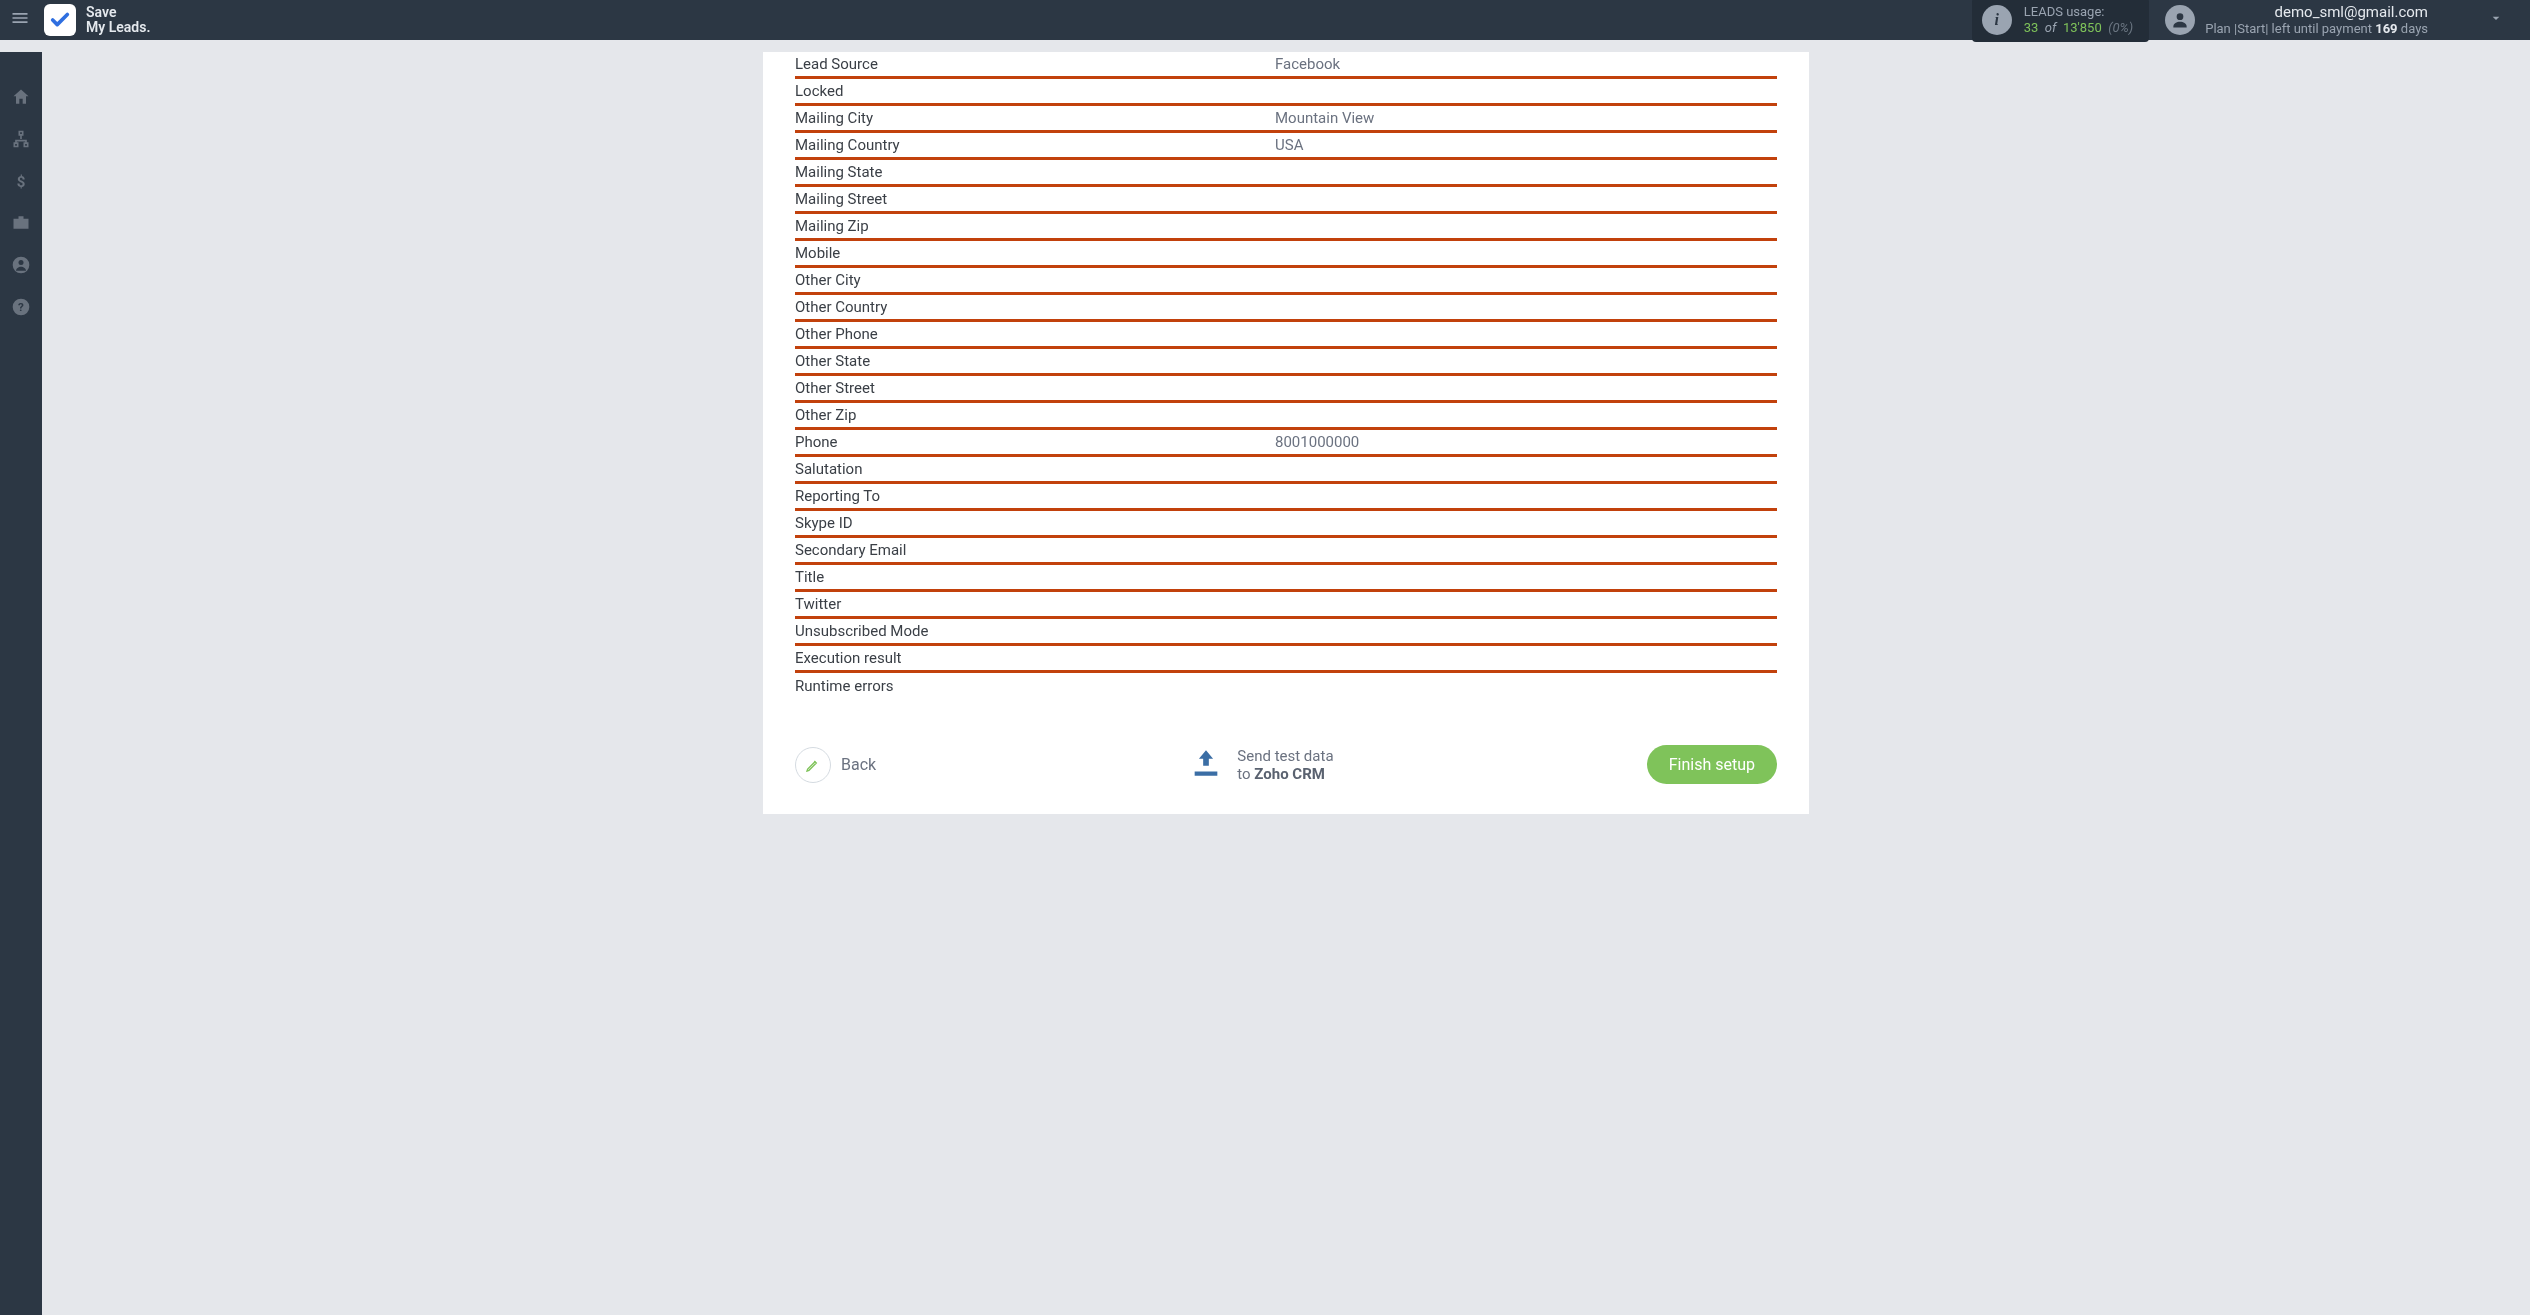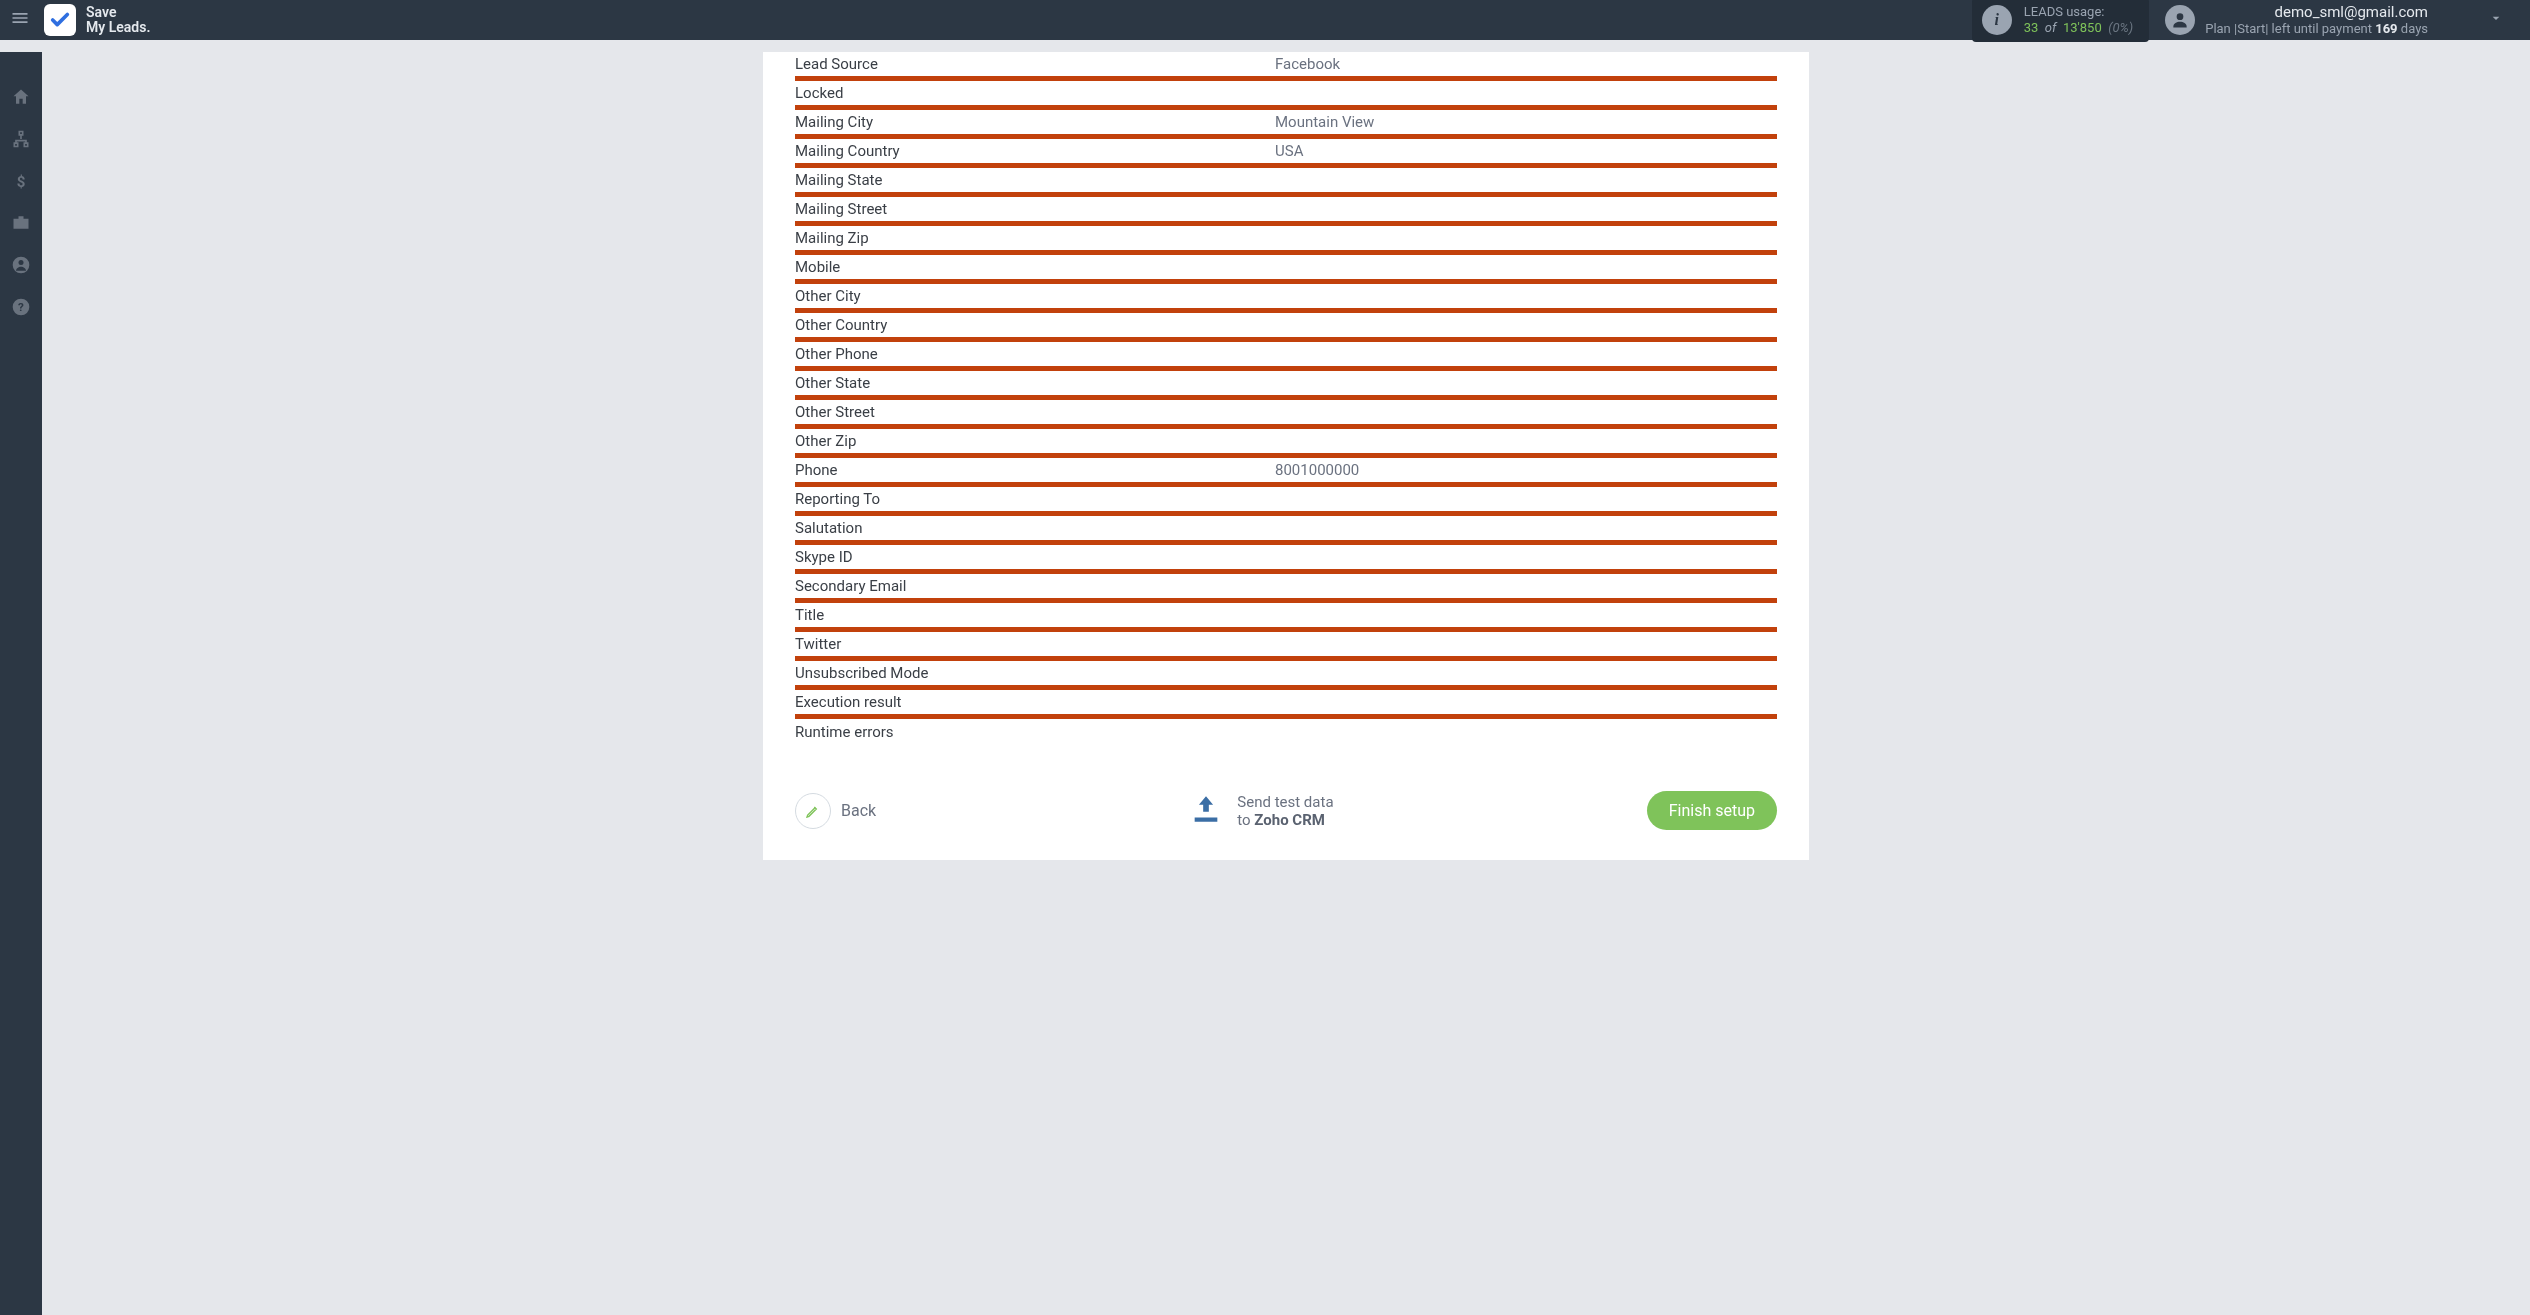--- a/index.html
+++ b/index.html
@@ -28,21 +28,21 @@
 
 
 .sidebar { position: fixed; top: 52px; left: 0; bottom: 0; width: 42px; background: #2c3744; display: flex; flex-direction: column; align-items: center; padding-top: 24px; z-index: 50; }
 .sidebar-icon { color: #69727e; width: 42px; height: 42px; display: flex; align-items: center; justify-content: center; cursor: pointer; }
 .sidebar-icon svg { width: 20px; height: 20px; fill: currentColor; }
 
 
 .main { margin-left: 42px; margin-top: 52px; padding: 0; min-height: calc(100vh - 52px); }
 .card { background: #fff; max-width: 1046px; margin: 0 auto; padding: 0 32px 30px 32px; }
 .rows { }
-.row { display: flex; border-bottom: 5px solid #c2410c; padding: 3px 0; min-height: 26px; align-items: center; }
+.row { display: flex; border-bottom: 3px solid #c2410c; padding: 3px 0; min-height: 26px; align-items: center; }
 .row:last-of-type { border-bottom: none; }
 .row-label { flex: 0 0 480px; color: #3a3f46; font-size: 15px; }
 .row-value { flex: 1; color: #6b7280; font-size: 15px; }
 
 
 .actions { display: flex; align-items: center; justify-content: space-between; margin-top: 46px; }
 .back-btn { display: flex; align-items: center; gap: 10px; cursor: pointer; }
 .back-circle { width: 36px; height: 36px; border: 1px solid #d5dbe1; border-radius: 50%; display: flex; align-items: center; justify-content: center; color: #7fc35a; }
 .back-text { color: #6b7280; font-size: 16px; }
 .send-test { display: flex; align-items: center; gap: 14px; cursor: pointer; }
@@ -197,25 +197,25 @@
         </div>
         <div class="row">
           <div class="row-label">Other Zip</div>
           <div class="row-value"></div>
         </div>
         <div class="row">
           <div class="row-label">Phone</div>
           <div class="row-value">8001000000</div>
         </div>
         <div class="row">
+          <div class="row-label">Salutation</div>
+          <div class="row-value"></div>
+        </div>
+        <div class="row">
           <div class="row-label">Reporting To</div>
-          <div class="row-value"></div>
-        </div>
-        <div class="row">
-          <div class="row-label">Salutation</div>
           <div class="row-value"></div>
         </div>
         <div class="row">
           <div class="row-label">Skype ID</div>
           <div class="row-value"></div>
         </div>
         <div class="row">
           <div class="row-label">Secondary Email</div>
           <div class="row-value"></div>
         </div>

